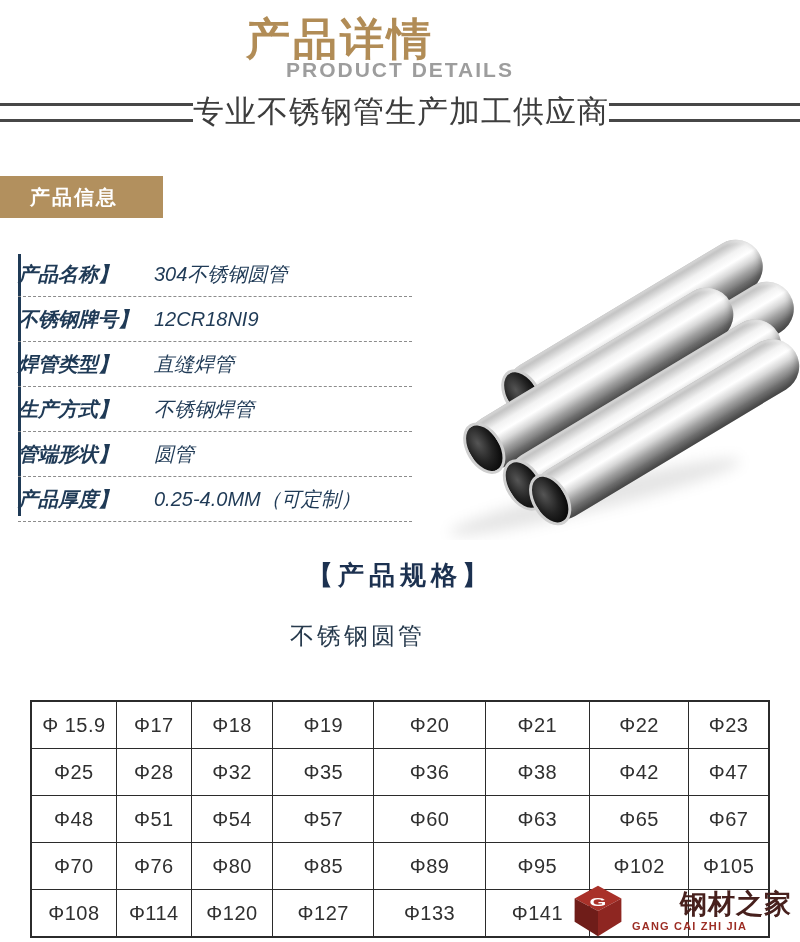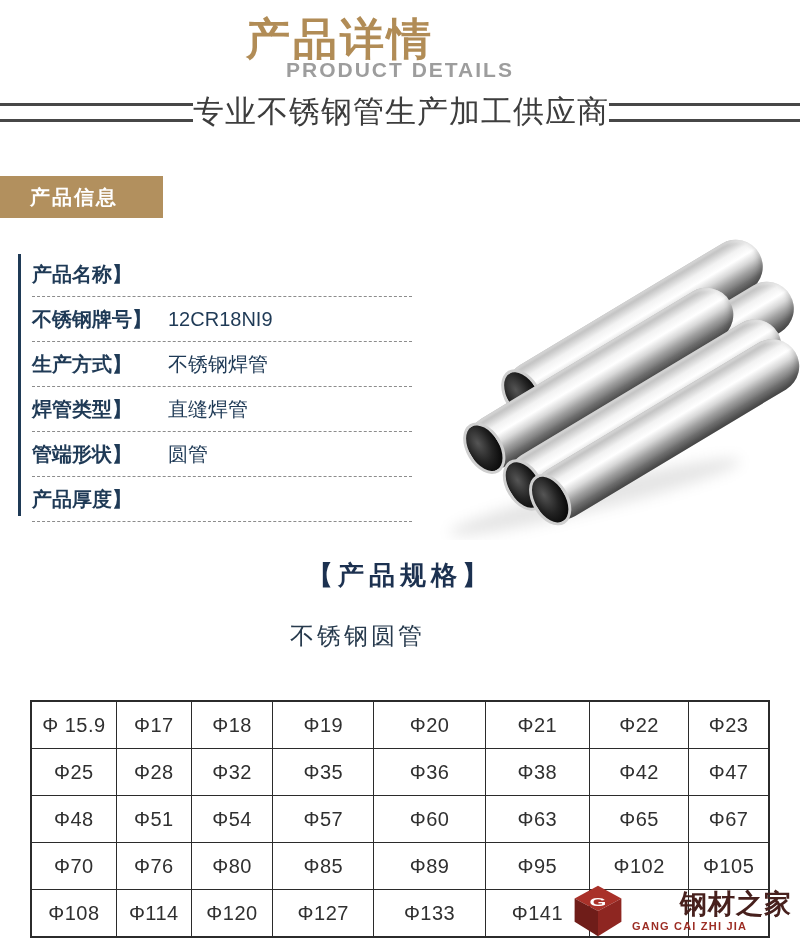--- a/index.html
+++ b/index.html
@@ -28,23 +28,24 @@
   
   .info-badge{
     position:absolute;top:176px;left:0;width:133px;height:42px;
     background:#b2905e;color:#ffffff;font-size:20px;font-weight:700;
     line-height:42px;padding-left:30px;letter-spacing:2px;
   }
   
   .spec-list{position:absolute;top:252px;left:18px;width:394px;}
   .spec-bar{position:absolute;left:0;top:2px;width:3px;height:262px;background:#1f3a56;}
   .spec-row{
-    position:relative;margin-left:14px;height:44px;
+    position:relative;height:44px;
     display:flex;align-items:center;
     border-bottom:1.5px dashed #8c8c8c;
+    font-style:italic;
   }
   .spec-label{flex:0 0 136px;font-size:20px;font-weight:700;color:#1f3a56;white-space:nowrap;}
   .spec-value{font-size:20px;color:#1f3a56;white-space:nowrap;}
   
   .pipes-area{position:absolute;left:415px;top:222px;width:385px;height:318px;overflow:hidden;}
   .pipes-shadow{position:absolute;left:30px;top:262px;width:300px;height:26px;background:rgba(0,0,0,0.10);border-radius:50%;filter:blur(7px);transform:rotate(-14deg);}
   .pipes-group{position:absolute;left:30px;top:188px;width:400px;height:160px;transform:rotate(-31deg);transform-origin:0 0;}
   .pipe{
     position:absolute;height:54px;border-radius:27px;
     background:linear-gradient(to bottom,#9a9a9a 0%,#c9c9c9 10%,#f2f2f2 25%,#ffffff 40%,#d8d8d8 55%,#a0a0a0 70%,#707070 85%,#595959 100%);
@@ -98,39 +99,41 @@
   <div class="tagline-text">专业不锈钢管生产加工供应商</div>
   <div class="dline"></div>
 </div>
 
 <div class="info-badge">产品信息</div>
 
 <div class="spec-list">
   <div class="spec-bar"></div>
   <div class="spec-row">
     <span class="spec-label">产品名称】</span>
+    <span class="spec-value">304不锈钢圆管</span>
   </div>
   <div class="spec-row">
     <span class="spec-label">不锈钢牌号】</span>
     <span class="spec-value">12CR18NI9</span>
   </div>
   <div class="spec-row">
+    <span class="spec-label">焊管类型】</span>
+    <span class="spec-value">直缝焊管</span>
+  </div>
+  <div class="spec-row">
     <span class="spec-label">生产方式】</span>
     <span class="spec-value">不锈钢焊管</span>
   </div>
   <div class="spec-row">
-    <span class="spec-label">焊管类型】</span>
-    <span class="spec-value">直缝焊管</span>
-  </div>
-  <div class="spec-row">
     <span class="spec-label">管端形状】</span>
     <span class="spec-value">圆管</span>
   </div>
   <div class="spec-row">
     <span class="spec-label">产品厚度】</span>
+    <span class="spec-value">0.25-4.0MM（可定制）</span>
   </div>
 </div>
 
 <div class="pipes-area">
   <div class="pipes-shadow"></div>
   <div class="pipes-group">
     <div class="pipe pipe-a"></div>
     <div class="pipe pipe-b"></div>
     <div class="pipe pipe-c"></div>
     <div class="pipe pipe-d"></div>

